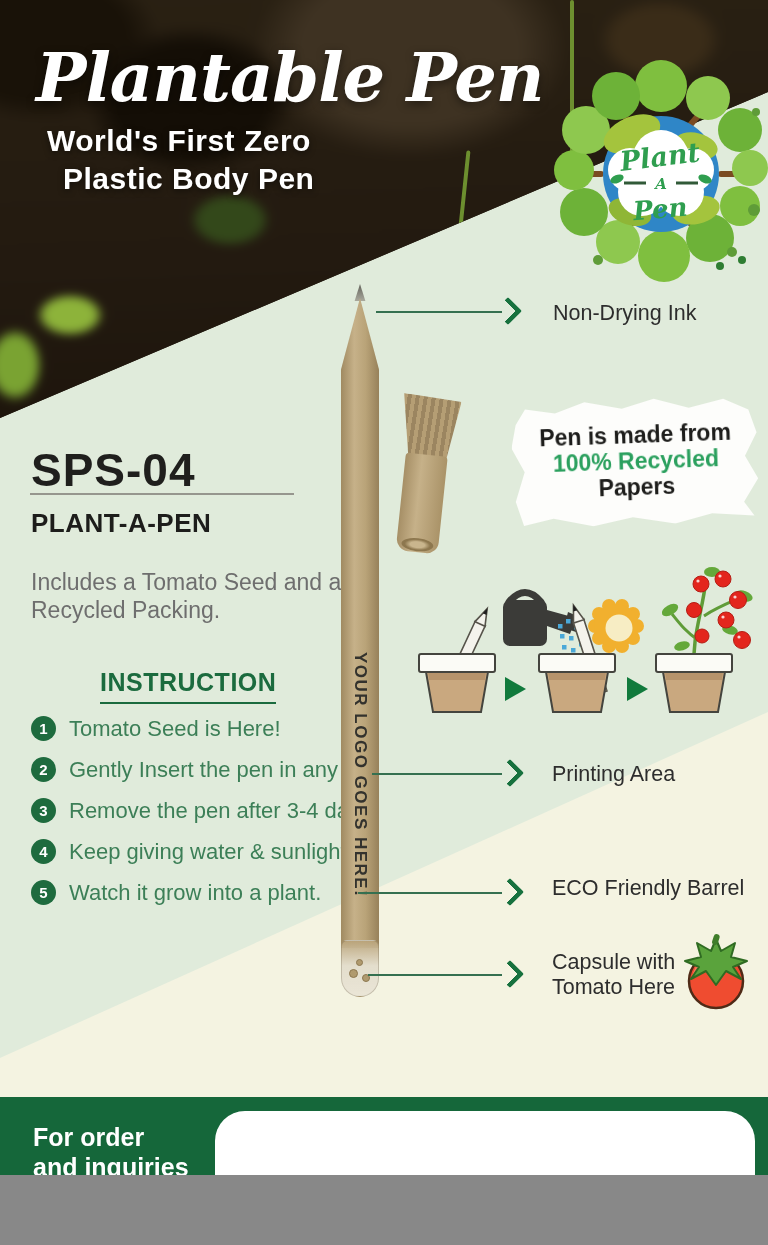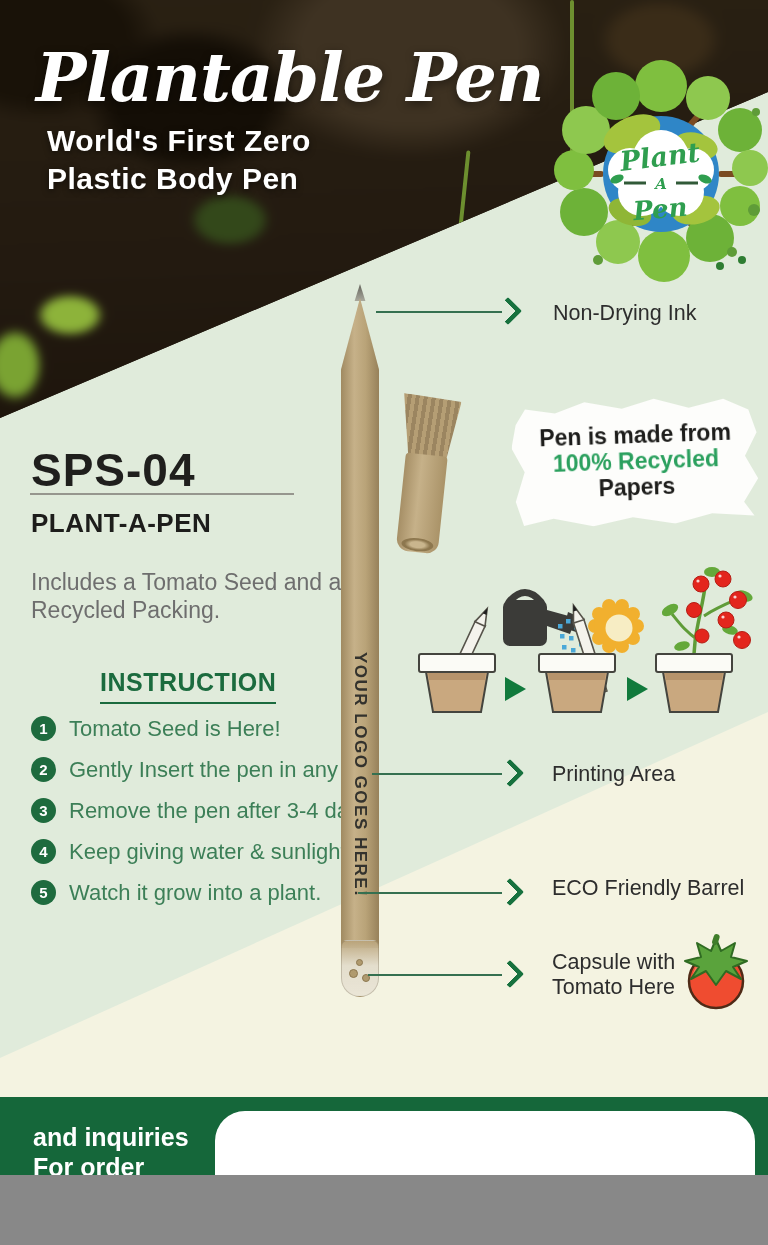--- a/index.html
+++ b/index.html
@@ -120,21 +120,21 @@
 
   <div class="cream"></div>
 
   <div class="photo">
     <div class="photo-art"></div>
     <div class="stem" style="left:570px;top:0;height:340px;"></div>
     <div class="stem" style="left:455px;top:150px;height:220px;transform:rotate(6deg);"></div>
   </div>
   <div class="poster-title">Plantable Pen</div>
   <div class="poster-sub" style="top:124px;">World's First Zero</div>
-  <div class="poster-sub" style="top:162px;">Plastic Body Pen</div>
+  <div class="poster-sub" style="top:162px;margin-left:16px;">Plastic Body Pen</div>
 
   <svg class="abs" style="left:554px;top:60px;" width="214" height="228" viewBox="0 0 214 228">
     <g>
       <line x1="167" y1="114" x2="192" y2="114" stroke="#7a4b22" stroke-width="6" stroke-linecap="round"></line>
       <line x1="137" y1="64" x2="156" y2="42" stroke="#7a4b22" stroke-width="6" stroke-linecap="round"></line>
       <line x1="77" y1="64" x2="58" y2="42" stroke="#7a4b22" stroke-width="6" stroke-linecap="round"></line>
       <line x1="137" y1="164" x2="158" y2="184" stroke="#7a4b22" stroke-width="6" stroke-linecap="round"></line>
       <line x1="77" y1="164" x2="56" y2="184" stroke="#7a4b22" stroke-width="6" stroke-linecap="round"></line>
       <line x1="47" y1="114" x2="24" y2="114" stroke="#7a4b22" stroke-width="6" stroke-linecap="round"></line>
       <circle cx="107" cy="26" r="26" fill="#7fbf3f"></circle>
@@ -359,19 +359,19 @@
   <svg class="abs" style="left:680px;top:933px;" width="72" height="78" viewBox="0 0 72 78">
     <circle cx="36" cy="48" r="27" fill="#ef4c30" stroke="#4f2a16" stroke-width="2.5"></circle>
     <path d="M15 42 Q18 30 30 25" stroke="#f67d5f" stroke-width="5" fill="none" stroke-linecap="round"></path>
     <path d="M36 6 L41 18 L55 10 L51 24 L67 28 L53 34 L61 46 L46 38 L36 52 L26 38 L11 46 L19 34 L5 28 L21 24 L17 10 L31 18 Z" fill="#5aa33c" stroke="#2f6b22" stroke-width="2" stroke-linejoin="round"></path>
     <rect x="33" y="1" width="6" height="11" rx="3" fill="#3f7d2a" transform="rotate(18 36 6)"></rect>
   </svg>
 
   <div class="footer"></div>
   <div class="contact-box"></div>
   <div class="footer-text">
+    <div>For order</div>
     <div>and inquiries</div>
-    <div>For order</div>
     <div>contact us:</div>
   </div>
   <div class="footer-strip"></div>
 
 </div>
 
 </body></html>

